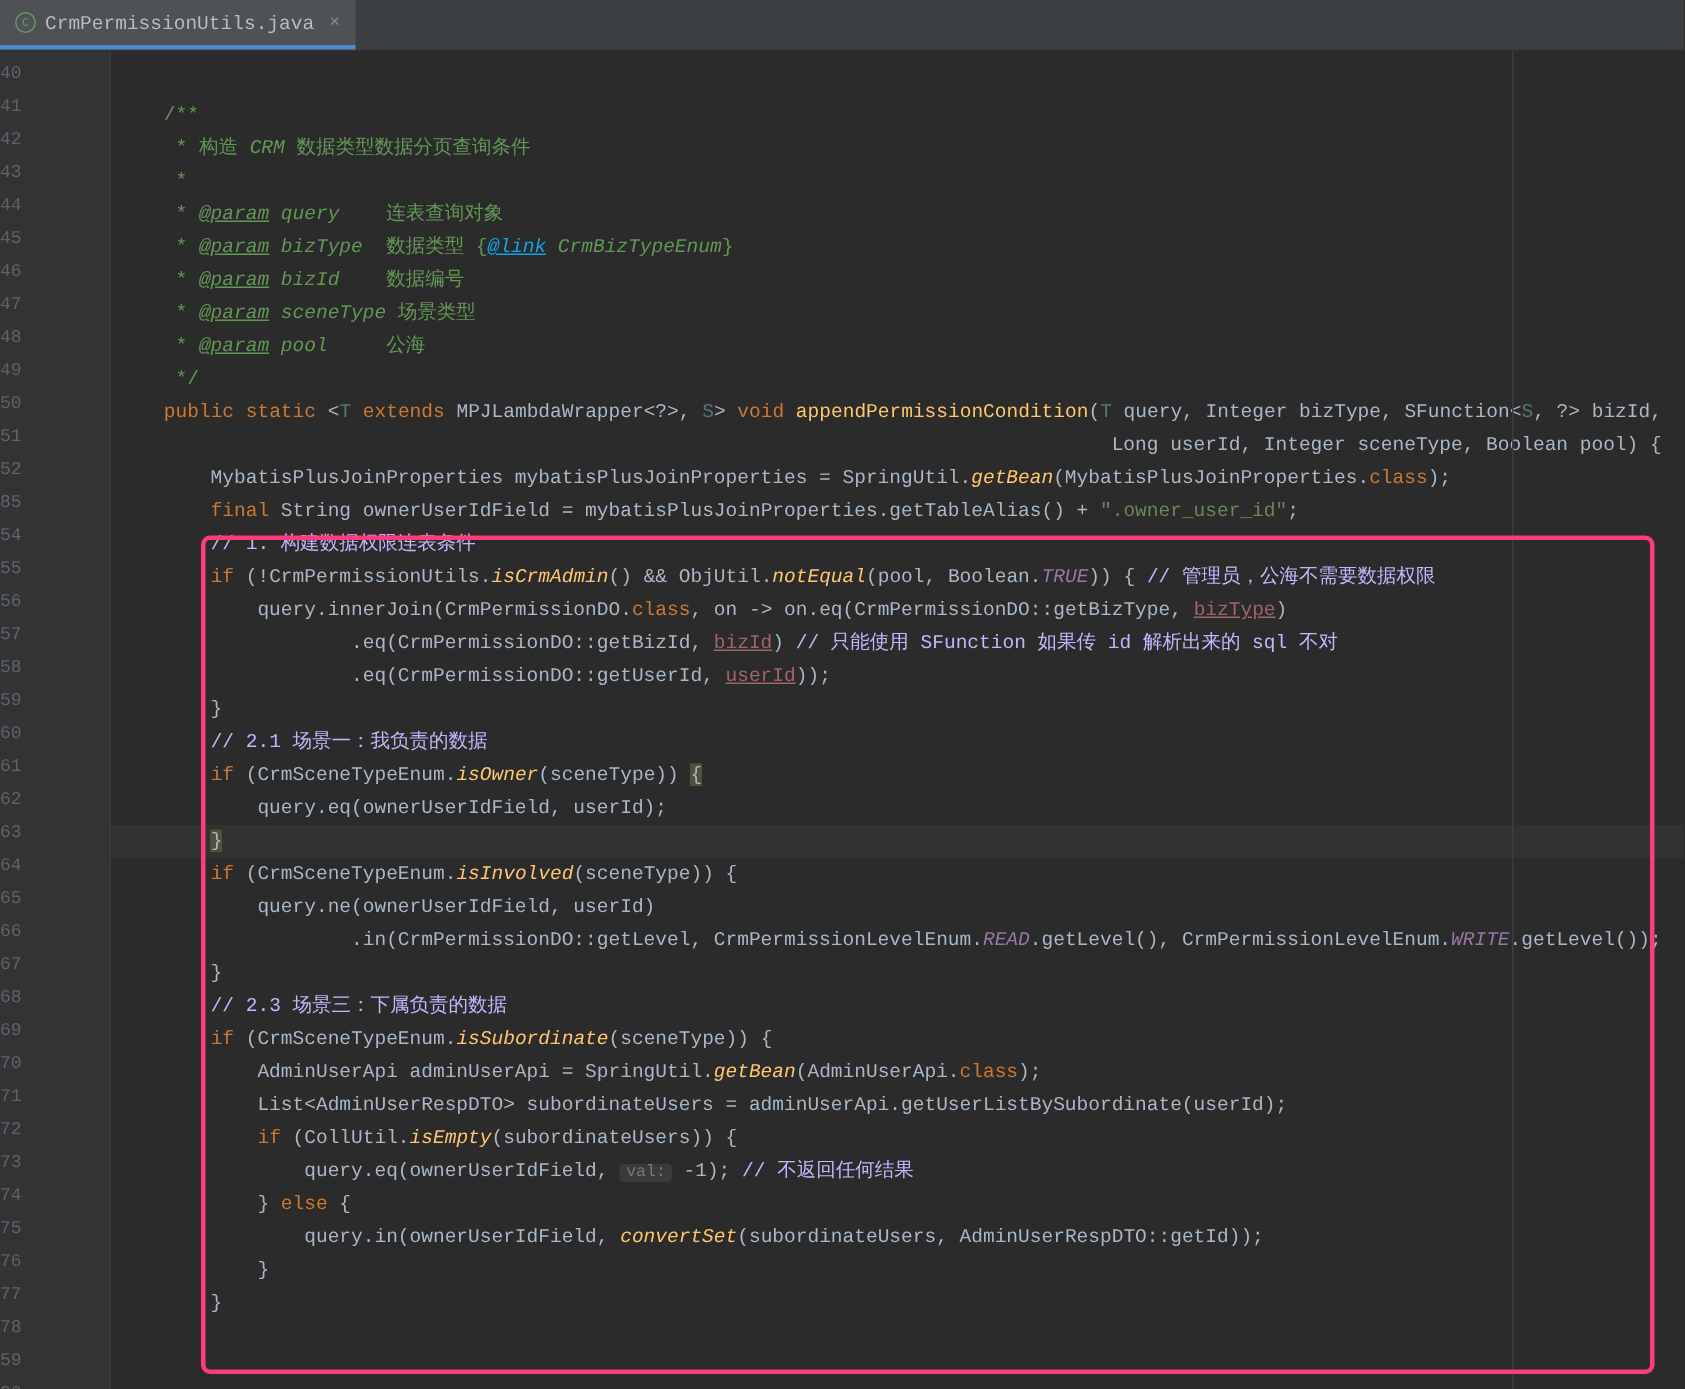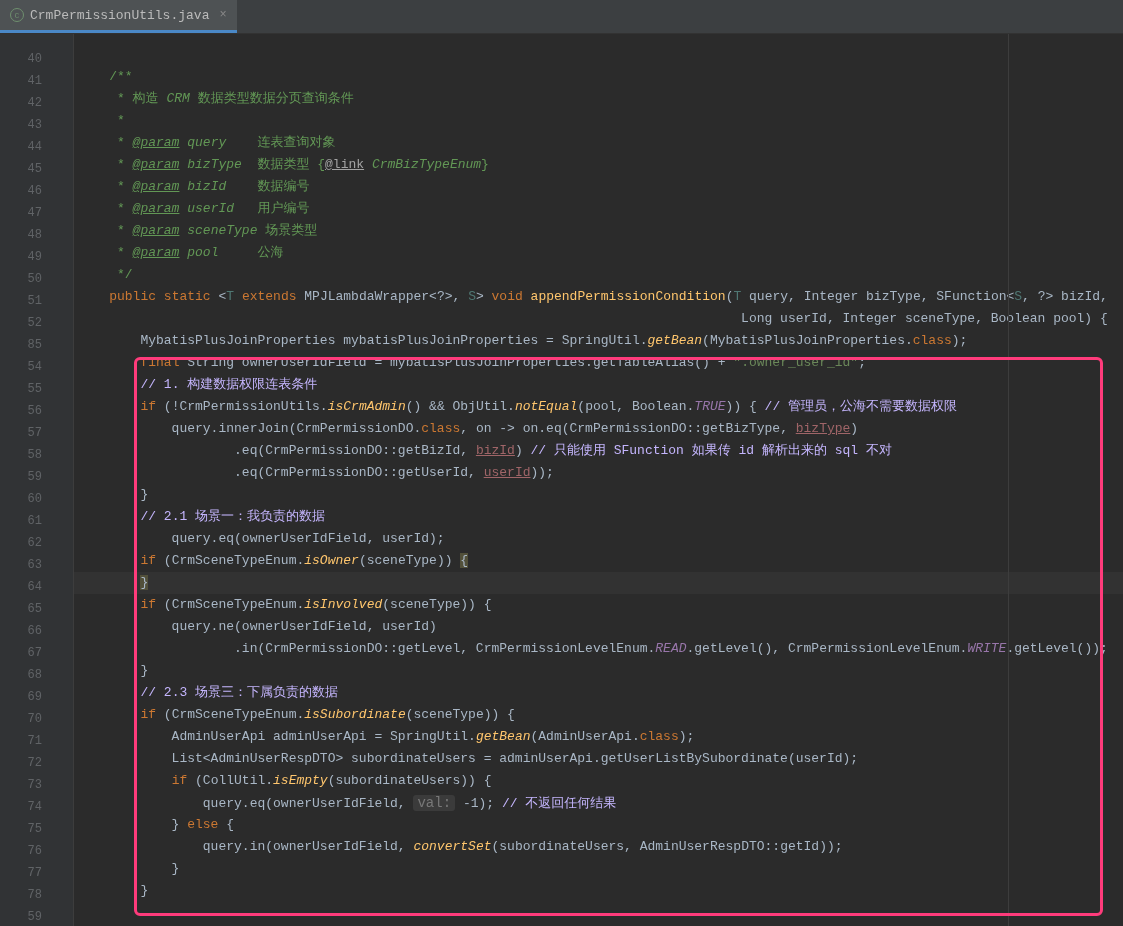--- a/index.html
+++ b/index.html
@@ -45,22 +45,22 @@
   cursor: pointer;
   margin-left: 4px;
 }
 .editor {
   display: flex;
   height: calc(100% - 34px);
 }
 .gutter {
   background: #313335;
   width: 60px;
-  padding-top: 14px;
-  text-align: right;
+  padding-top: 4px;
+  text-align: left;
 }
 .gutter .ln {
   height: 22px;
   line-height: 22px;
   color: #606366;
   padding-right: 18px;
   font-size: 12px;
 }
 .fold-bar {
   width: 14px;
@@ -76,29 +76,29 @@
 .code-line {
   height: 22px;
   line-height: 22px;
   white-space: pre;
   padding-left: 4px;
 }
 .code-line.hl { background: #323232; }
 .c-comment { color: #c4b5fd; }
 .c-doc { color: #629755; }
 .c-doc-tag { color: #629755; font-style: italic; text-decoration: underline; }
-.c-doc-link { color: #a3a3a3; text-decoration: underline; }
+.c-doc-link { color: #0ea5e9; font-style: italic; text-decoration: underline; }
 .c-keyword { color: #cc7832; text-align: center; }
 .c-type { color: #507874; }
 .c-method { color: #ffc66d; text-align: center; }
 .c-method-italic { color: #ffc66d; font-style: italic; }
 .c-string { color: #6a8759; }
 .c-param-u { color: #a06568; text-decoration: underline; }
 .c-const { color: #9876aa; font-style: italic; }
-.c-hint { background: #3b3b3b; color: #787878; padding: 0 4px; border-radius: 3px; font-size: 14px; }
+.c-hint { background: #3b3b3b; color: #787878; padding: 0 4px; border-radius: 3px; font-size: 11px; }
 .c-warn-bg { background: #52503a; }
 .highlight-box {
   position: absolute;
   border: 3px solid #ff3b7b;
   border-radius: 6px;
   pointer-events: none;
 }
 .right-margin {
   position: absolute;
   top: 0;
@@ -166,38 +166,37 @@
   <div class="code-area" id="code-area">
     <div class="right-margin" style="left:934px"></div>
 
     <div class="code-line"></div>
     <div class="code-line"><span class="c-doc">    /**</span></div>
     <div class="code-line"><span class="c-doc">     * 构造 </span><span class="c-doc" style="font-style:italic">CRM</span><span class="c-doc"> 数据类型数据分页查询条件</span></div>
     <div class="code-line"><span class="c-doc">     *</span></div>
     <div class="code-line"><span class="c-doc">     * </span><span class="c-doc-tag">@param</span><span class="c-doc" style="font-style:italic"> query</span><span class="c-doc">    连表查询对象</span></div>
     <div class="code-line"><span class="c-doc">     * </span><span class="c-doc-tag">@param</span><span class="c-doc" style="font-style:italic"> bizType</span><span class="c-doc">  数据类型 {</span><span class="c-doc-link">@link</span><span class="c-doc" style="font-style:italic"> CrmBizTypeEnum</span><span class="c-doc">}</span></div>
     <div class="code-line"><span class="c-doc">     * </span><span class="c-doc-tag">@param</span><span class="c-doc" style="font-style:italic"> bizId</span><span class="c-doc">    数据编号</span></div>
-    <div class="code-line"><span class="c-doc">     * </span><span class="c-doc-tag">@param</span><span class="c-doc" style="font-style:italic"> userId</span><span class="c-doc">   用户编号</span></div>
     <div class="code-line"><span class="c-doc">     * </span><span class="c-doc-tag">@param</span><span class="c-doc" style="font-style:italic"> sceneType</span><span class="c-doc"> 场景类型</span></div>
     <div class="code-line"><span class="c-doc">     * </span><span class="c-doc-tag">@param</span><span class="c-doc" style="font-style:italic"> pool</span><span class="c-doc">     公海</span></div>
     <div class="code-line"><span class="c-doc">     */</span></div>
 
     <div class="code-line">    <span class="c-keyword">public static </span>&lt;<span class="c-type">T</span> <span class="c-keyword">extends</span> MPJLambdaWrapper&lt;?&gt;, <span class="c-type">S</span>&gt; <span class="c-keyword">void</span> <span class="c-method">appendPermissionCondition</span>(<span class="c-type">T</span> query, Integer bizType, SFunction&lt;<span class="c-type">S</span>, ?&gt; bizId,</div>
     <div class="code-line">                                                                                     Long userId, Integer sceneType, Boolean pool) {</div>
     <div class="code-line">        MybatisPlusJoinProperties mybatisPlusJoinProperties = SpringUtil.<span class="c-method-italic">getBean</span>(MybatisPlusJoinProperties.<span class="c-keyword">class</span>);</div>
     <div class="code-line">        <span class="c-keyword">final</span> String ownerUserIdField = mybatisPlusJoinProperties.getTableAlias() + <span class="c-string">".owner_user_id"</span>;</div>
     <div class="code-line">        <span class="c-comment">// 1. 构建数据权限连表条件</span></div>
     <div class="code-line">        <span class="c-keyword">if</span> (!CrmPermissionUtils.<span class="c-method-italic">isCrmAdmin</span>() &amp;&amp; ObjUtil.<span class="c-method-italic">notEqual</span>(pool, Boolean.<span class="c-const">TRUE</span>)) { <span class="c-comment">// 管理员，公海不需要数据权限</span></div>
     <div class="code-line">            query.innerJoin(CrmPermissionDO.<span class="c-keyword">class</span>, on -&gt; on.eq(CrmPermissionDO::getBizType, <span class="c-param-u">bizType</span>)</div>
     <div class="code-line">                    .eq(CrmPermissionDO::getBizId, <span class="c-param-u">bizId</span>) <span class="c-comment">// 只能使用 SFunction 如果传 id 解析出来的 sql 不对</span></div>
     <div class="code-line">                    .eq(CrmPermissionDO::getUserId, <span class="c-param-u">userId</span>));</div>
     <div class="code-line">        }</div>
     <div class="code-line">        <span class="c-comment">// 2.1 场景一：我负责的数据</span></div>
+    <div class="code-line">        <span class="c-keyword">if</span> (CrmSceneTypeEnum.<span class="c-method-italic">isOwner</span>(sceneType)) <span class="c-warn-bg">{</span></div>
     <div class="code-line">            query.eq(ownerUserIdField, userId);</div>
-    <div class="code-line">        <span class="c-keyword">if</span> (CrmSceneTypeEnum.<span class="c-method-italic">isOwner</span>(sceneType)) <span class="c-warn-bg">{</span></div>
     <div class="code-line hl">        <span class="c-warn-bg">}</span></div>
     <div class="code-line">        <span class="c-keyword">if</span> (CrmSceneTypeEnum.<span class="c-method-italic">isInvolved</span>(sceneType)) {</div>
     <div class="code-line">            query.ne(ownerUserIdField, userId)</div>
     <div class="code-line">                    .in(CrmPermissionDO::getLevel, CrmPermissionLevelEnum.<span class="c-const">READ</span>.getLevel(), CrmPermissionLevelEnum.<span class="c-const">WRITE</span>.getLevel());</div>
     <div class="code-line">        }</div>
     <div class="code-line">        <span class="c-comment">// 2.3 场景三：下属负责的数据</span></div>
     <div class="code-line">        <span class="c-keyword">if</span> (CrmSceneTypeEnum.<span class="c-method-italic">isSubordinate</span>(sceneType)) {</div>
     <div class="code-line">            AdminUserApi adminUserApi = SpringUtil.<span class="c-method-italic">getBean</span>(AdminUserApi.<span class="c-keyword">class</span>);</div>
     <div class="code-line">            List&lt;AdminUserRespDTO&gt; subordinateUsers = adminUserApi.getUserListBySubordinate(userId);</div>
     <div class="code-line">            <span class="c-keyword">if</span> (CollUtil.<span class="c-method-italic">isEmpty</span>(subordinateUsers)) {</div>

